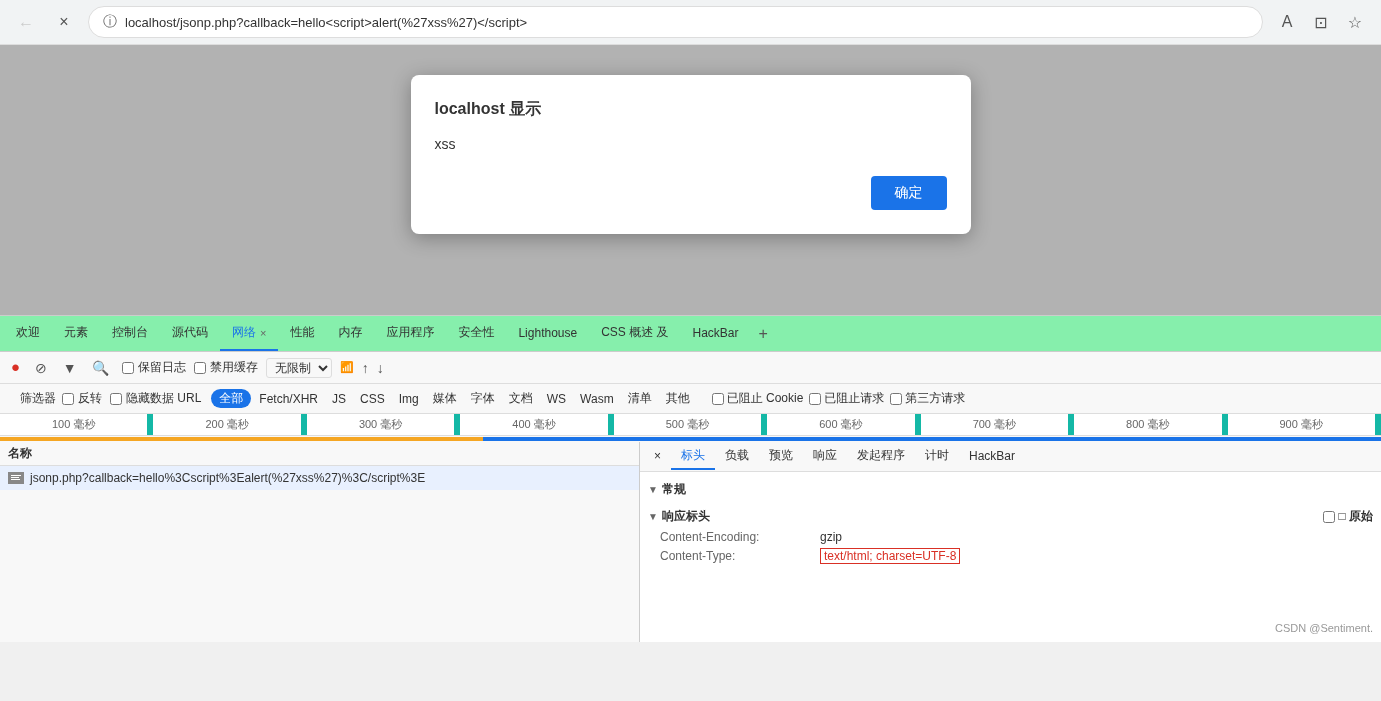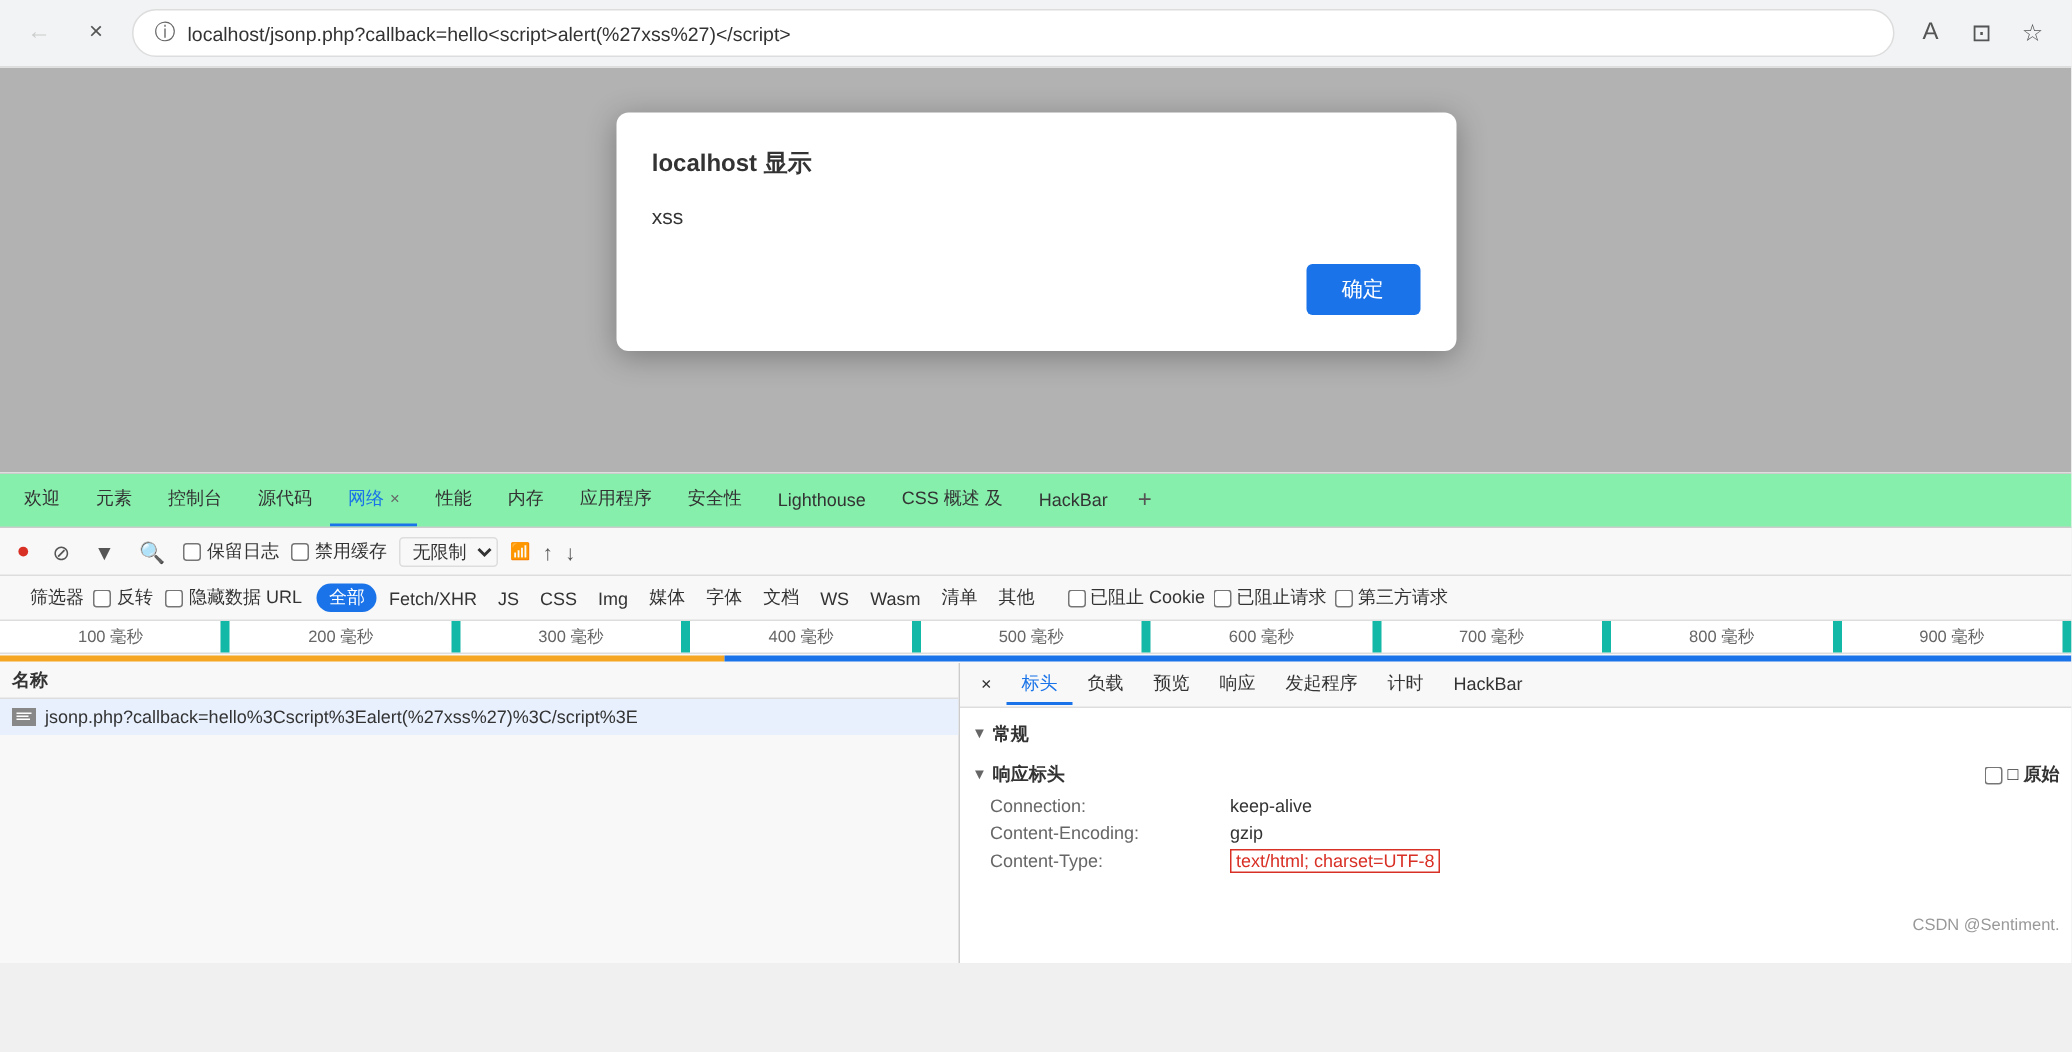--- a/index.html
+++ b/index.html
@@ -427,21 +427,21 @@
       gap: 3px;
       font-size: 12px;
       color: #333;
       padding-left: 36px;
     }
     .raw-checkbox input { width: 12px; height: 12px; }
 
     
     .watermark {
       position: absolute;
-      bottom: 19px;
+      bottom: 8px;
       right: 8px;
       font-size: 11px;
       color: #999;
     }
   </style>
 </head>
 <body>
 
 <div class="browser-chrome">
 
@@ -615,24 +615,20 @@
               <span class="chevron">▼</span>
               <span>响应标头</span>
             </div>
             <label class="raw-checkbox" style="margin-left:12px;">
               <input type="checkbox" style="">
               <span>□ 原始</span>
             </label>
           </div>
 
           <div class="detail-row">
-            <span class="detail-key">Connection:</span>
-            <span class="detail-value">keep-alive</span>
-          </div>
-          <div class="detail-row">
             <span class="detail-key">Content-Encoding:</span>
             <span class="detail-value">gzip</span>
           </div>
           <div class="detail-row">
             <span class="detail-key">Content-Type:</span>
             <span class="detail-value highlighted">text/html; charset=UTF-8</span>
           </div>
         </div>
       </div>
 

